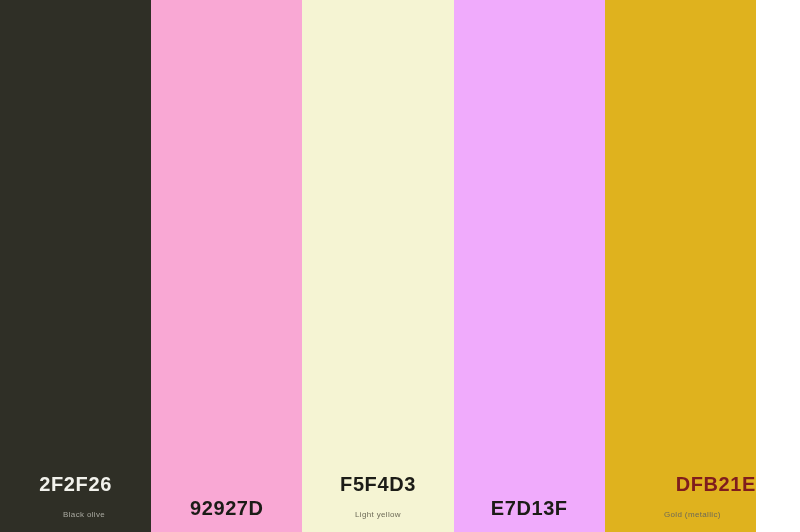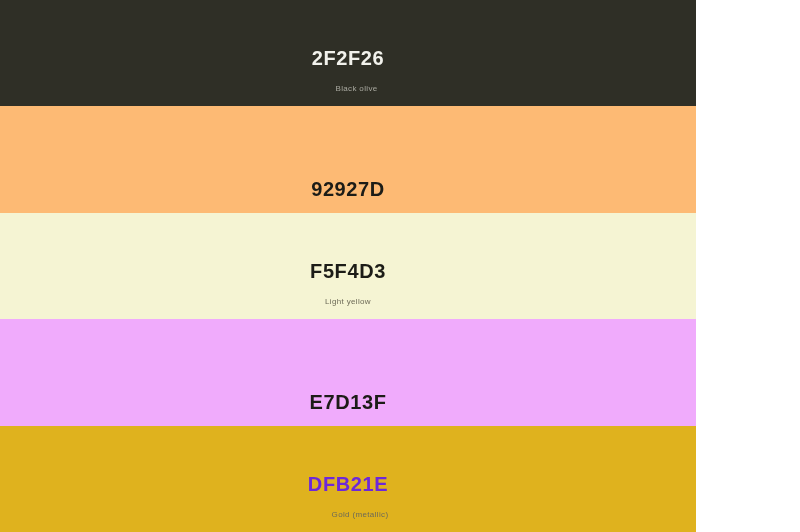--- a/index.html
+++ b/index.html
@@ -11,23 +11,22 @@
     overflow: hidden;
   }
 
   body {
     font-family: "Liberation Sans", sans-serif;
     background: #ffffff;
   }
 
   #palette {
     display: flex;
-    width: 696px;
+    width: 756px;
     height: 532px;
-    flex-direction: column;
   }
 
   .swatch {
     flex: 1 1 0;
     height: 100%;
     position: relative;
     display: flex;
     flex-direction: column;
     align-items: center;
     justify-content: flex-end;
@@ -71,35 +70,35 @@
 </head>
 <body>
 
 <div id="palette">
     <div class="swatch on-dark" style="background-color: rgb(47, 47, 38);">
       <div class="swatch-labels">
         <span class="hex-code" style="color: rgb(242, 242, 236);">2F2F26</span>
         <span class="color-name" style="color: rgb(169, 169, 160); margin-left: 17px;">Black olive</span>
       </div>
     </div>
-    <div class="swatch on-light" style="background-color: #fdba74;">
+    <div class="swatch on-light" style="background-color: #f9a8d4;">
       <div class="swatch-labels">
         <span class="hex-code" style="color: rgb(28, 28, 23);">92927D</span>
       </div>
     </div>
     <div class="swatch on-light" style="background-color: rgb(245, 244, 211);">
       <div class="swatch-labels">
         <span class="hex-code" style="color: rgb(28, 28, 23);">F5F4D3</span>
         <span class="color-name" style="color: rgb(109, 106, 87);">Light yellow</span>
       </div>
     </div>
     <div class="swatch on-light" style="background-color: #f0abfc;">
       <div class="swatch-labels">
         <span class="hex-code" style="color: rgb(28, 28, 23);">E7D13F</span>
       </div>
     </div>
     <div class="swatch on-light" style="background-color: rgb(223, 178, 30);">
       <div class="swatch-labels">
-        <span class="hex-code" style="color: #6d28d9;">DFB21E</span>
+        <span class="hex-code" style="color: #7f1d1d; text-align: right;">DFB21E</span>
         <span class="color-name" style="color: rgb(109, 106, 87); padding-left: 24px;">Gold (metallic)</span>
       </div>
     </div>
   </div>
 
 </body></html>

